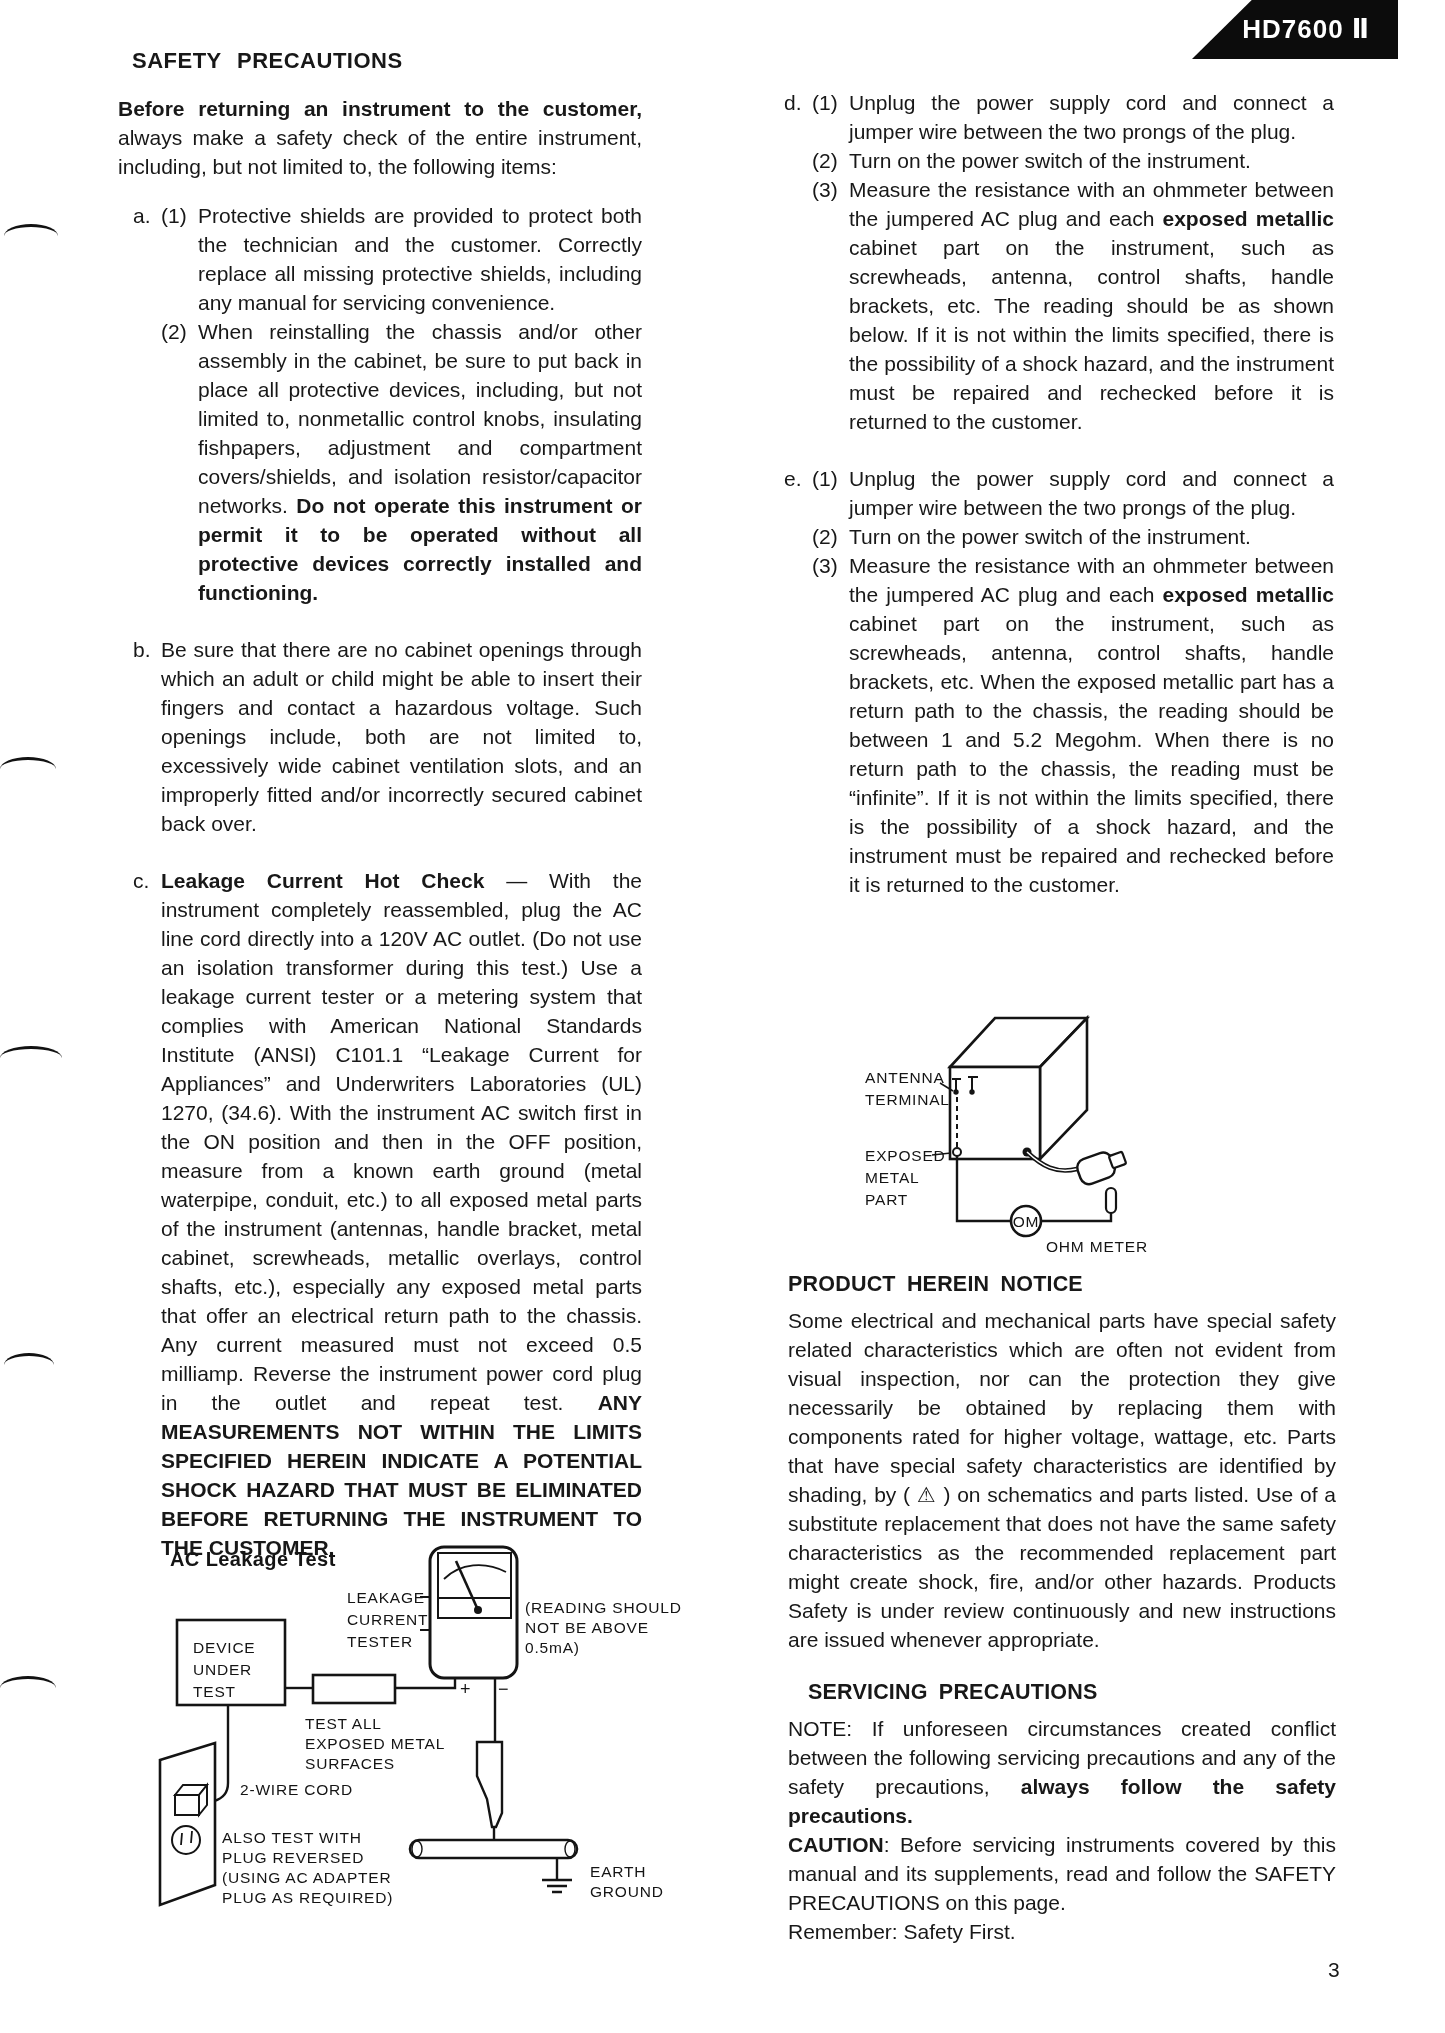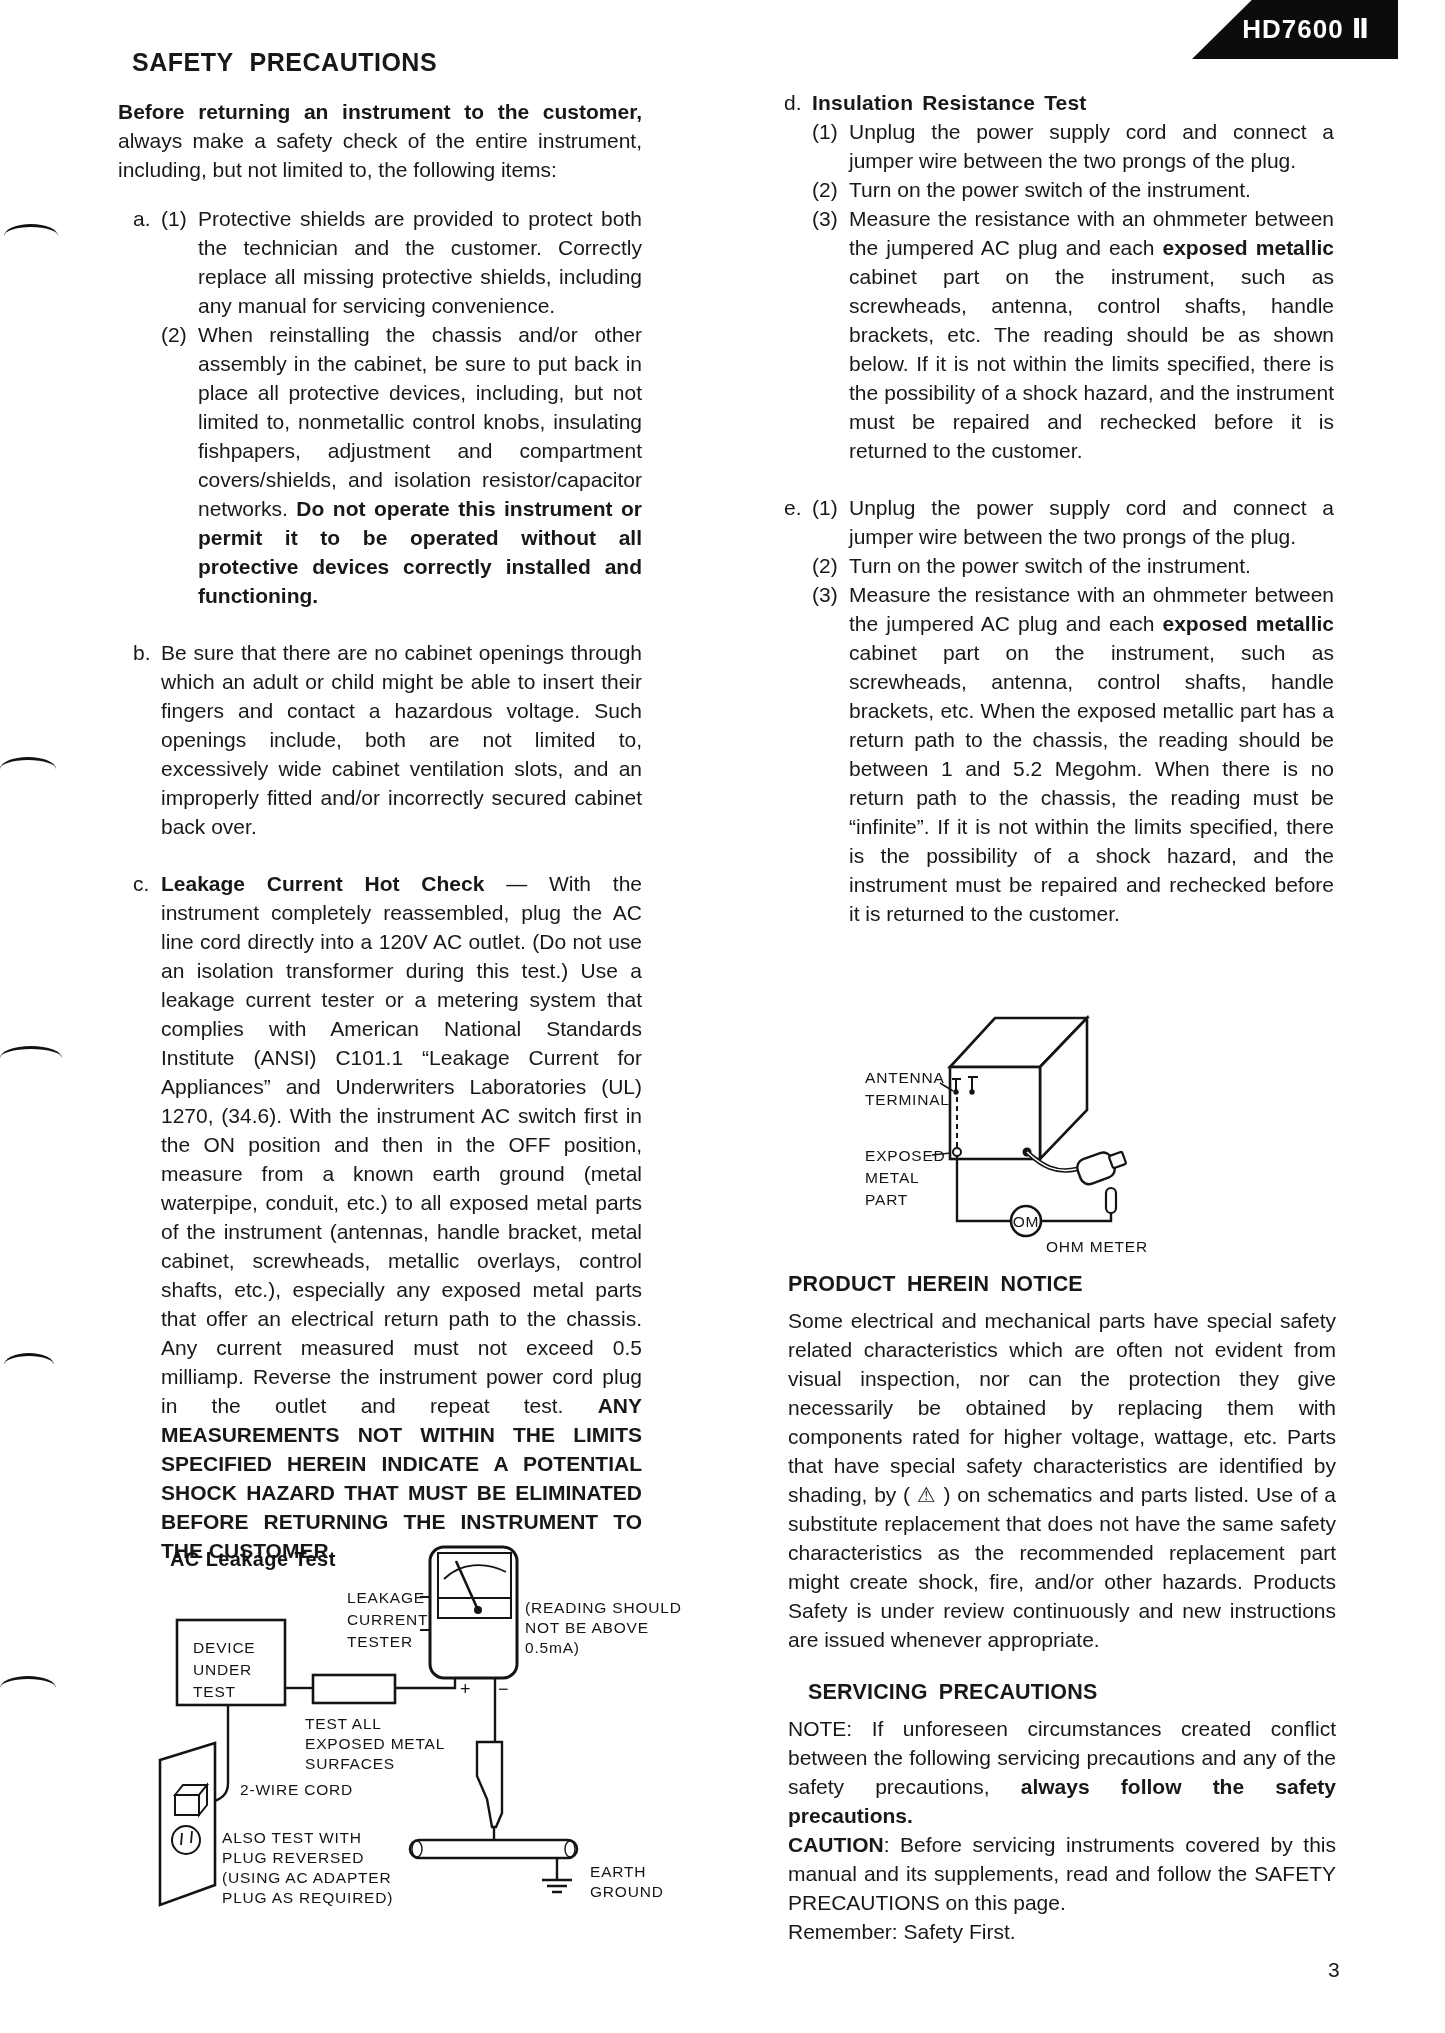--- a/index.html
+++ b/index.html
@@ -28,21 +28,21 @@
     border-top:3.5px solid #121212;
     border-radius:50% 50% 0 0 / 100% 100% 0 0;
   }
   
   .col{position:absolute;}
   .left-col{left:118px;top:48px;width:524px;}
   .right-col{left:784px;top:88px;width:550px;}
   .notice-col{left:788px;top:1272px;width:548px;}
   h1{
     margin:0 0 20px 0;padding-left:14px;
-    font-size:25px;font-weight:bold;letter-spacing:.5px;word-spacing:9px;
+    font-size:22px;font-weight:bold;letter-spacing:.5px;word-spacing:9px;
   }
   h2{
     margin:0 0 9px 0;
     font-size:21.5px;font-weight:bold;word-spacing:5px;letter-spacing:.2px;
   }
   h2.spaced{margin-top:26px;margin-left:20px;}
   .para{
     margin:0;font-size:21px;line-height:29px;text-align:justify;
   }
   .b{font-weight:bold;}
@@ -128,21 +128,20 @@
         <p class="para"><span class="b">Leakage Current Hot Check</span><span> — With the instrument completely reassembled, plug the AC line cord directly into a 120V AC outlet. (Do not use an isolation transformer during this test.) Use a leakage current tester or a metering system that complies with American National Standards Institute (ANSI) C101.1 “Leakage Current for Appliances” and Underwriters Laboratories (UL) 1270, (34.6). With the instrument AC switch first in the ON position and then in the OFF position, measure from a known earth ground (metal waterpipe, conduit, etc.) to all exposed metal parts of the instrument (antennas, handle bracket, metal cabinet, screwheads, metallic overlays, control shafts, etc.), especially any exposed metal parts that offer an electrical return path to the chassis. Any current measured must not exceed 0.5 milliamp. Reverse the instrument power cord plug in the outlet and repeat test. </span><span class="b">ANY MEASUREMENTS NOT WITHIN THE LIMITS SPECIFIED HEREIN INDICATE A POTENTIAL SHOCK HAZARD THAT MUST BE ELIMINATED BEFORE RETURNING THE INSTRUMENT TO THE CUSTOMER.</span></p>
       </div>
     </div>
   </div>
 
   <div class="col right-col">
 
     <div class="item">
       <div class="marker">d.</div>
       <div class="item-body">
-        <p class="subhead">Insulation Resistance Test</p>
         <div class="sub">
           <div class="marker">(1)</div>
           <p class="para"><span>Unplug the power supply cord and connect a jumper wire between the two prongs of the plug.</span></p>
         </div>
         <div class="sub">
           <div class="marker">(2)</div>
           <p class="para"><span>Turn on the power switch of the instrument.</span></p>
         </div>
         <div class="sub">
           <div class="marker">(3)</div>

